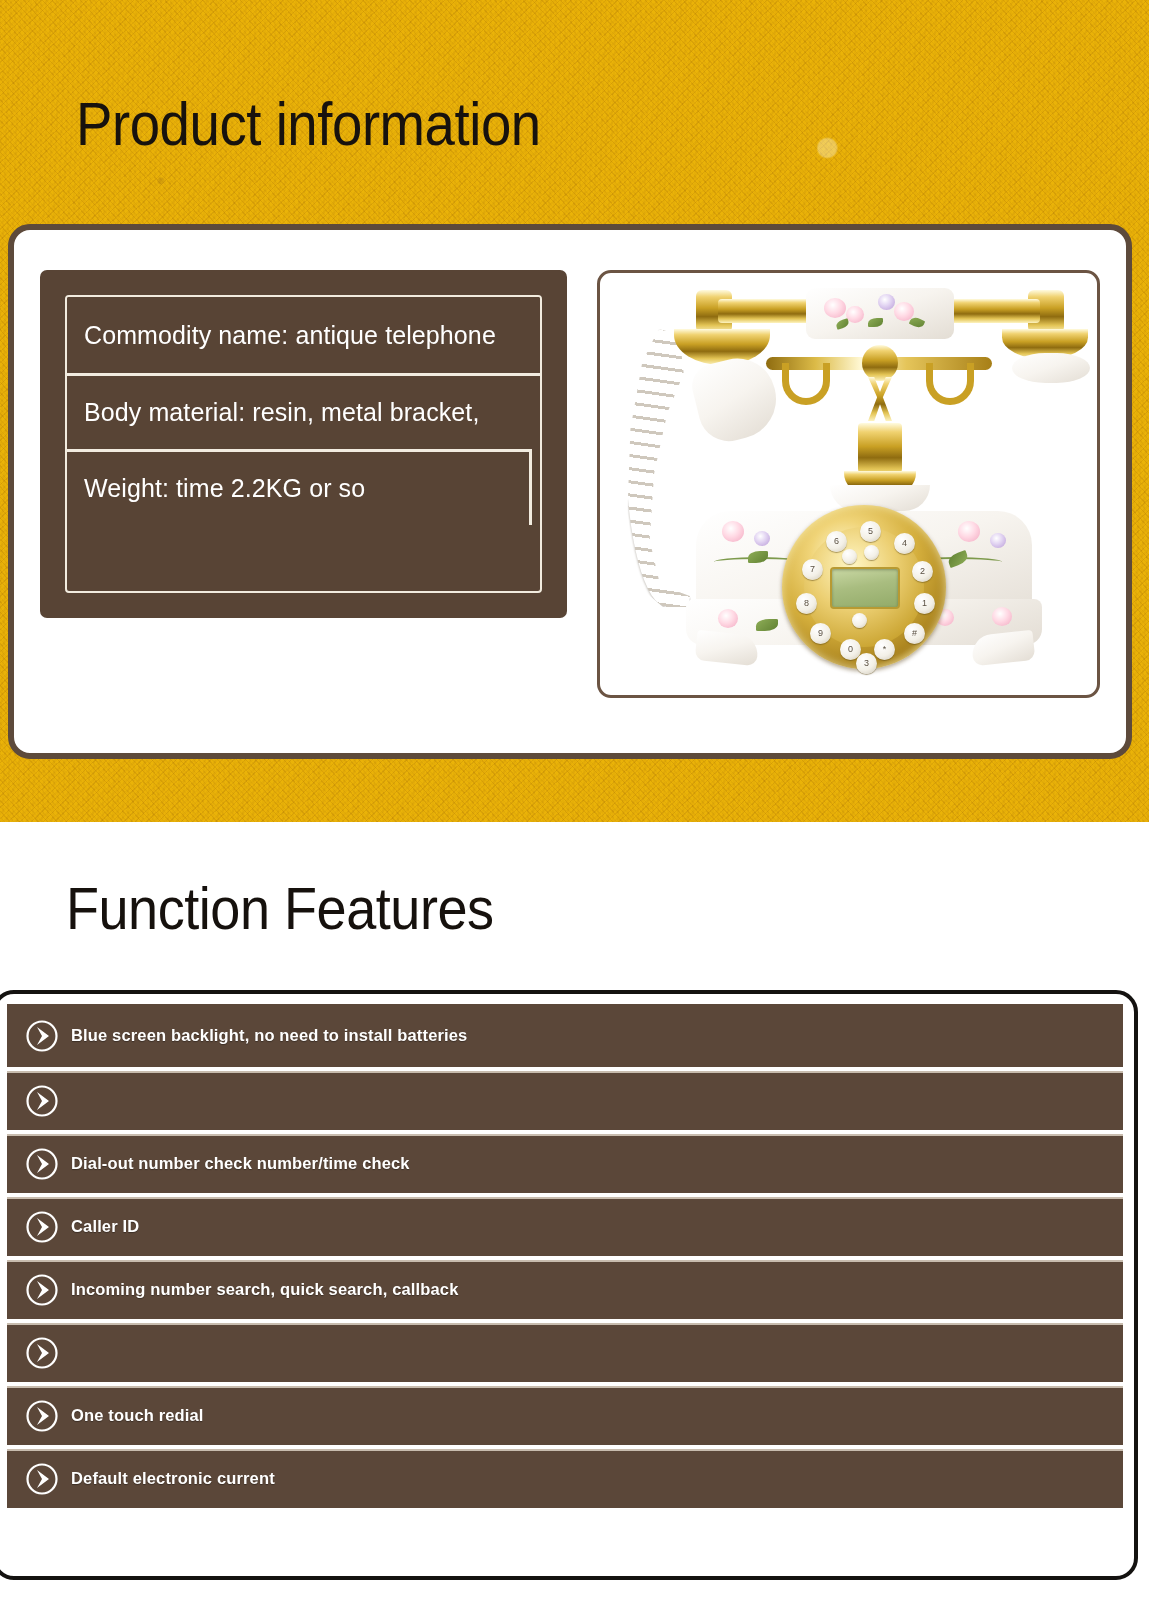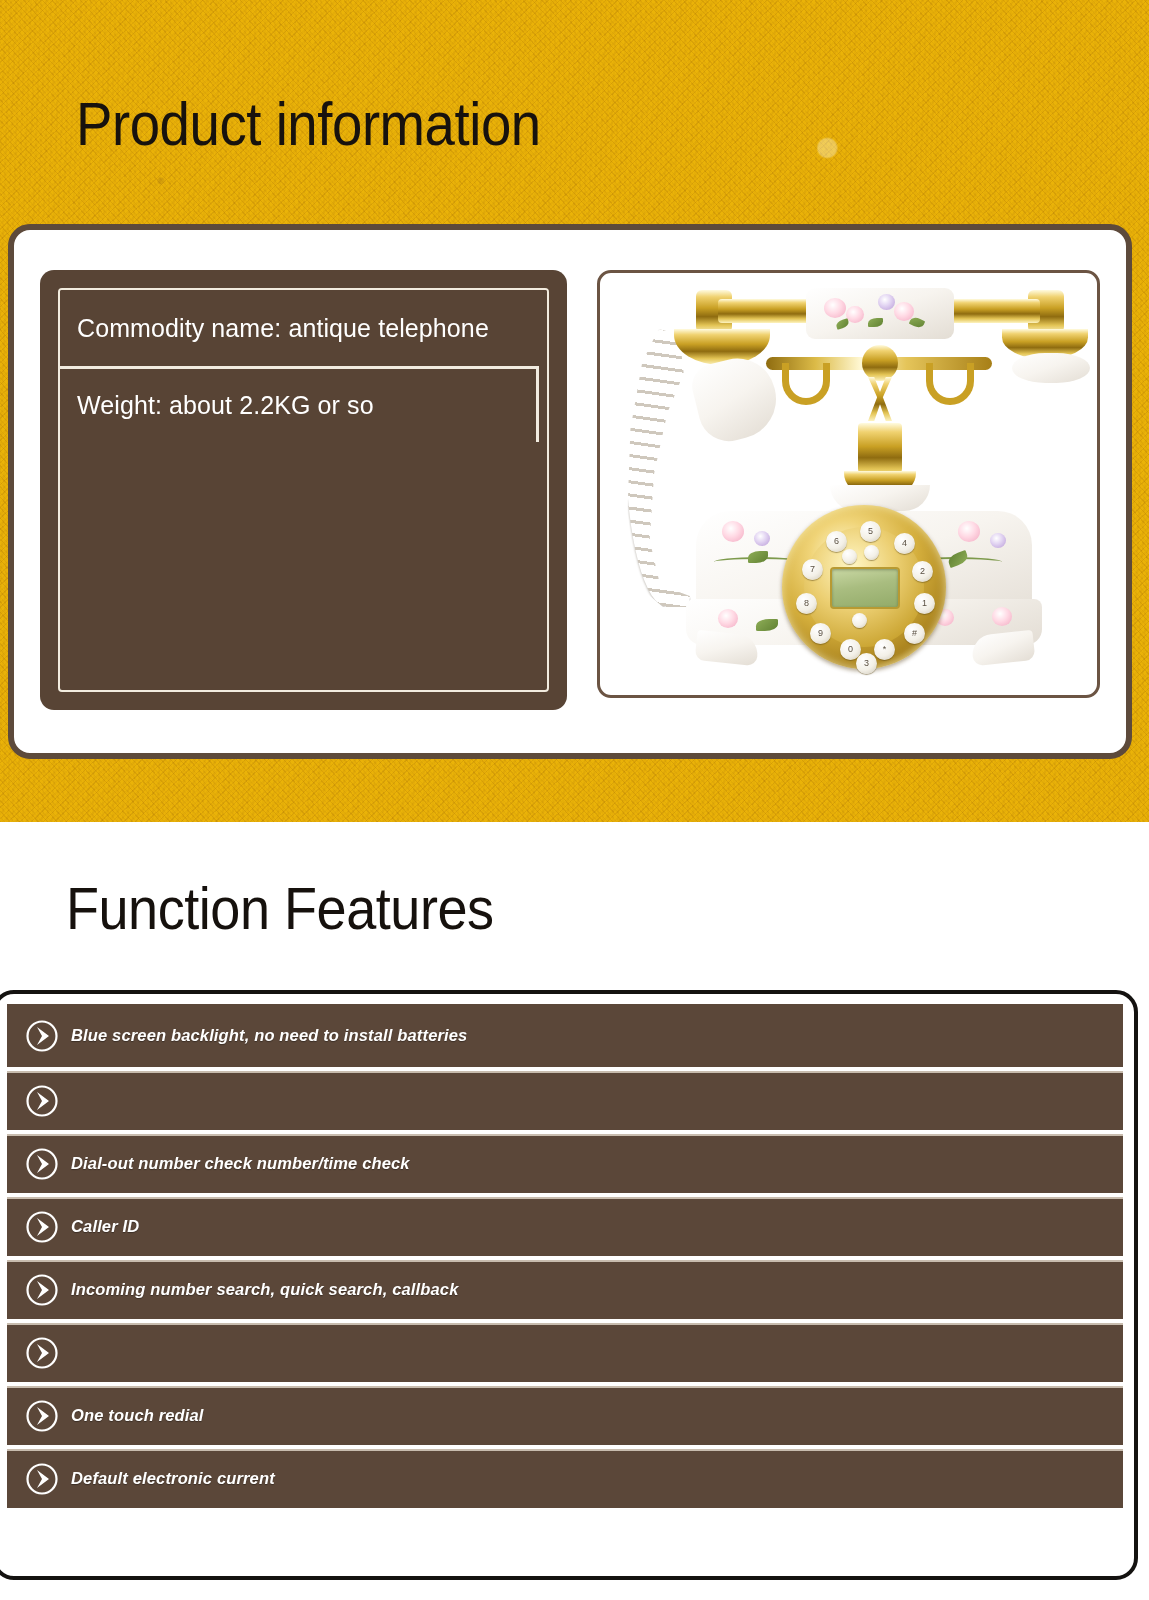--- a/index.html
+++ b/index.html
@@ -48,22 +48,22 @@
   }
 
   
   #product-card {
     position:absolute; left:8px; top:224px; width:1124px; height:535px;
     background:#ffffff; border:6px solid #5d4a3b; border-radius:22px;
   }
 
   
   #spec-panel {
-    position:absolute; left:26px; top:40px; width:527px; height:440px;
-    background:#584435; border-radius:14px; padding:18px;
+    position:absolute; left:26px; top:40px; width:527px; height:348px;
+    background:#584435; border-radius:7px; padding:25px;
   }
   #spec-rows {
     width:100%; height:100%;
     border:2px solid #f2ecdf; border-radius:4px;
     background:#584435; overflow:hidden;
   }
   .spec-row {
     position:relative; height:76px; display:flex; align-items:center;
     padding:0 0 0 17px; color:#ffffff; font-size:25px; letter-spacing:.1px;
     background:#584435; white-space:nowrap;
@@ -138,21 +138,21 @@
   }
   #features-title {
     position:absolute; left:66px; top:52px;
     font-size:60px; line-height:70px; color:#16110d; font-weight:400;
     letter-spacing:-.5px; transform:scaleX(.9); transform-origin:left center; white-space:nowrap;
   }
   #features-panel {
     position:absolute; left:-8px; top:168px; width:1146px; height:590px;
     border:4px solid #141210; border-radius:22px; background:#ffffff; padding:10px 11px;
   }
-  #features-list { width:100%; height:100%; background:#ffffff;font-style:italic; }
+  #features-list { width:100%; height:100%; background:#ffffff; }
   .feat-row {
     display:flex; align-items:center; height:63px; background:#5b4739;
     padding-left:18px; color:#ffffff;
   }
   .feat-row + .feat-row { border-top:4px solid #ffffff; box-shadow:inset 0 2px 0 #c8bcae; }
   .feat-ic { flex:0 0 auto; width:34px; height:34px; margin-right:12px; position:relative; }
   .feat-ic svg { display:block; }
   .feat-tx {
     font-size:16.5px; font-weight:bold; letter-spacing:.15px;
     text-shadow:0 1px 1px rgba(0,0,0,.35); white-space:nowrap;
@@ -167,22 +167,25 @@
 
   <div id="product-title">Product information</div>
 
   <div id="product-card">
 
     <div id="spec-panel">
       <div id="spec-rows">
         <div class="spec-row">
           <span>Commodity name: antique telephone</span>
         </div>
+        <div class="spec-row">
+          <span>Body material: resin, metal bracket,</span>
+        </div>
         <div class="spec-row inset">
-          <span>Weight: about 2.2KG or so</span>
+          <span>Weight: time 2.2KG or so</span>
         </div>
       </div>
     </div>
 
     <div id="phone-frame">
       <div id="phone">
 
         <div class="cord"></div>
 
         <div class="knurlL gold"></div>

